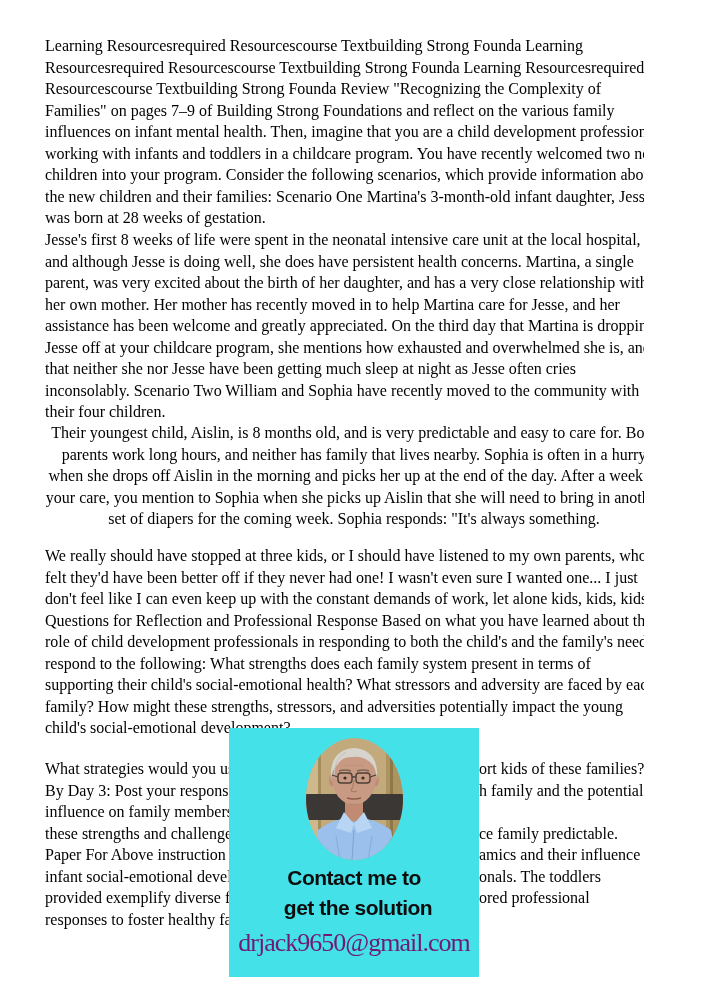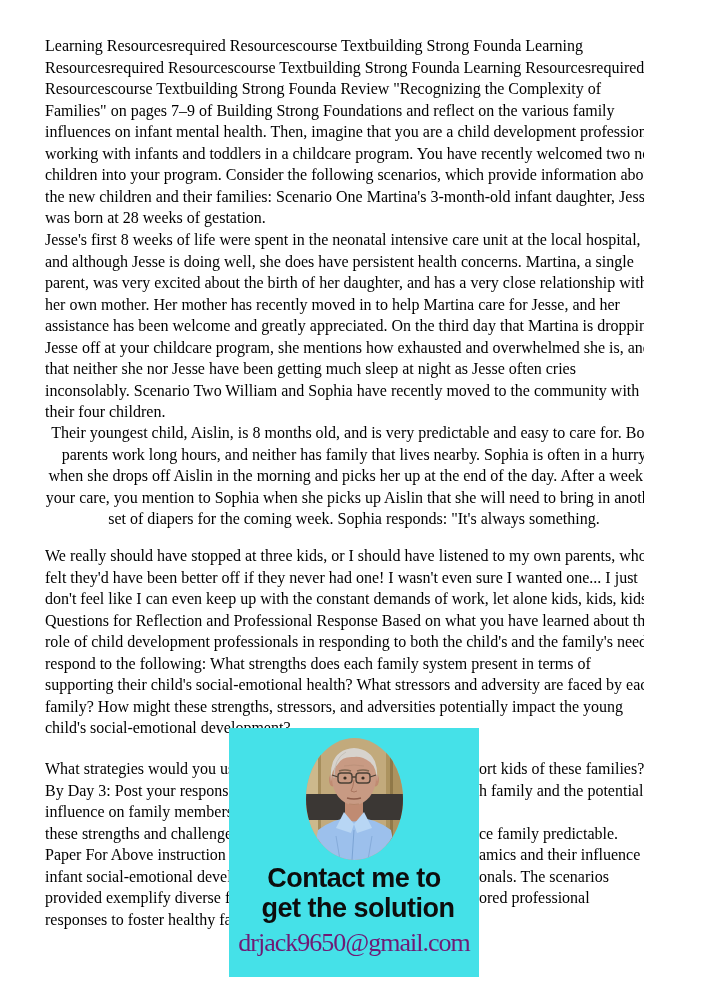--- a/index.html
+++ b/index.html
@@ -55,21 +55,21 @@
     z-index: 5;
   }
   .portrait {
     width: 97px;
     height: 122px;
     margin: 10px auto 0 auto;
   }
   .contact-msg {
     font-family: "Liberation Sans", sans-serif;
     font-weight: bold;
-    font-size: 27px;
+    font-size: 21px;
     line-height: 30px;
     color: #0D0D0D;
     letter-spacing: -0.5px;
     margin-top: 3px;
   }
   .contact-email {
     font-family: "Liberation Serif", serif;
     font-weight: normal;
     font-size: 26px;
     line-height: 30px;
@@ -104,21 +104,21 @@
       <div class="p5-line">
         <span class="frag-left">these strengths and challenges c</span>
         <span class="frag-right">ce family predictable.</span>
       </div>
       <div class="p5-line">
         <span class="frag-left">Paper For Above instruction Un</span>
         <span class="frag-right">amics and their influence on</span>
       </div>
       <div class="p5-line">
         <span class="frag-left">infant social-emotional develop</span>
-        <span class="frag-right">onals. The scenarios</span>
+        <span class="frag-right">onals. The toddlers</span>
       </div>
       <div class="p5-line">
         <span class="frag-left">provided exemplify diverse fam</span>
         <span class="frag-right">ored professional</span>
       </div>
       <div class="p5-line">
         <span class="frag-left">responses to foster healthy fami</span>
         <span class="frag-right"></span>
       </div>
     </div>

